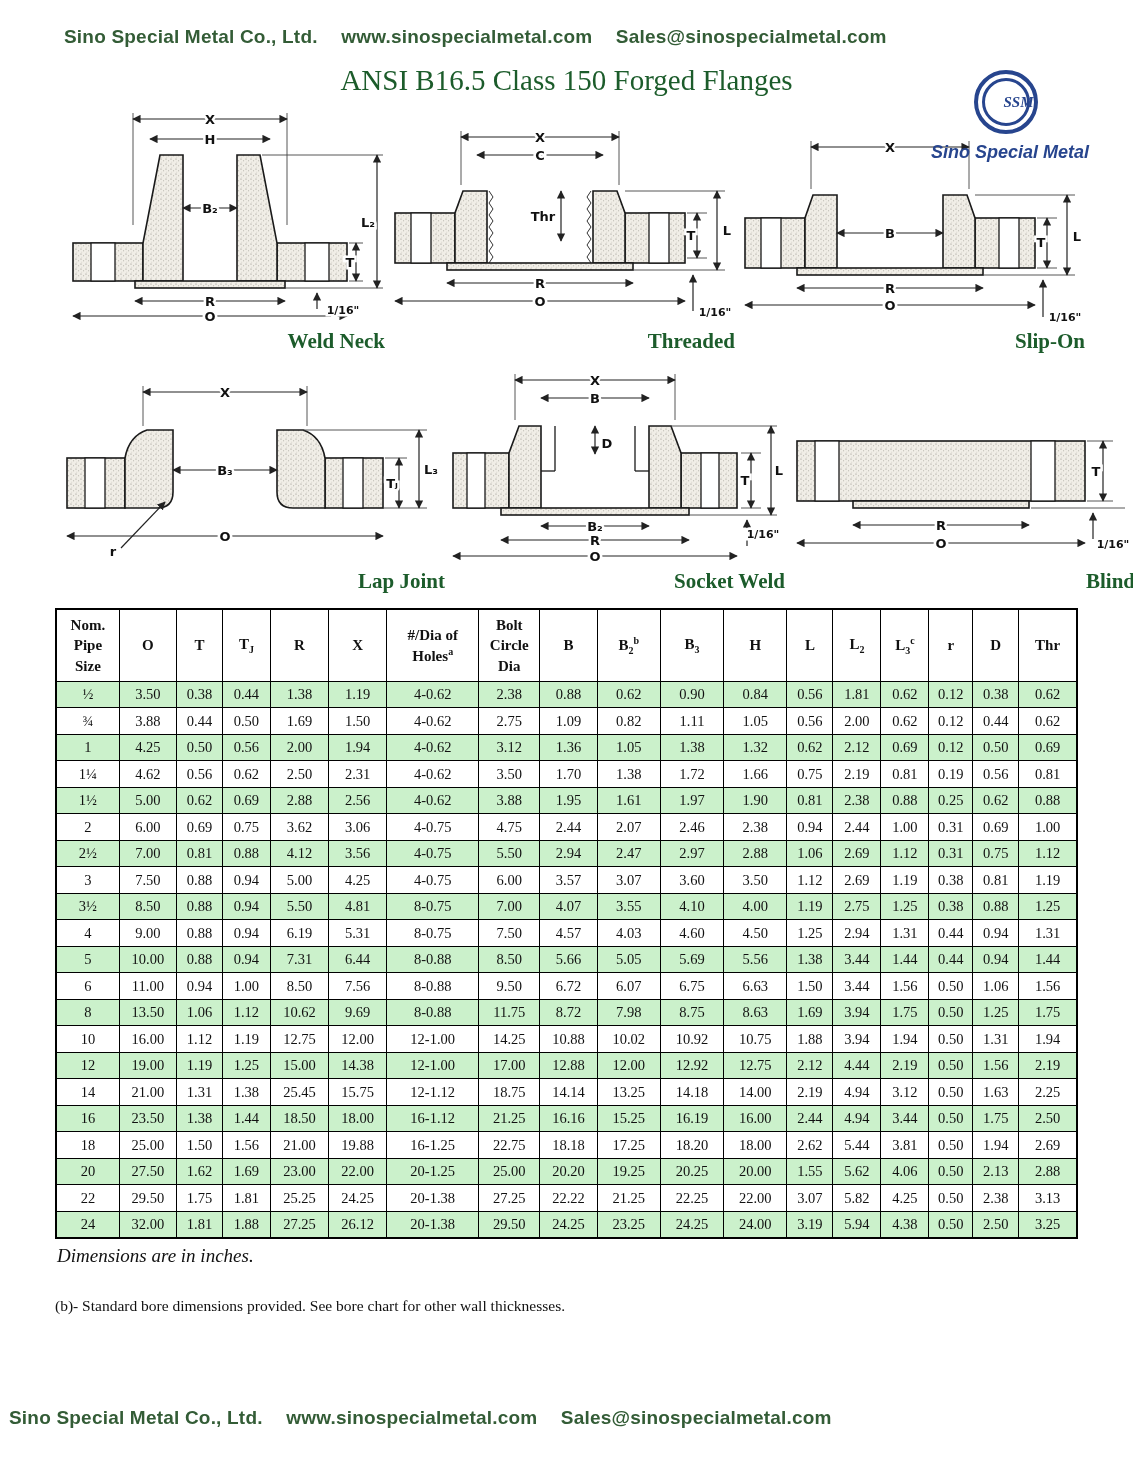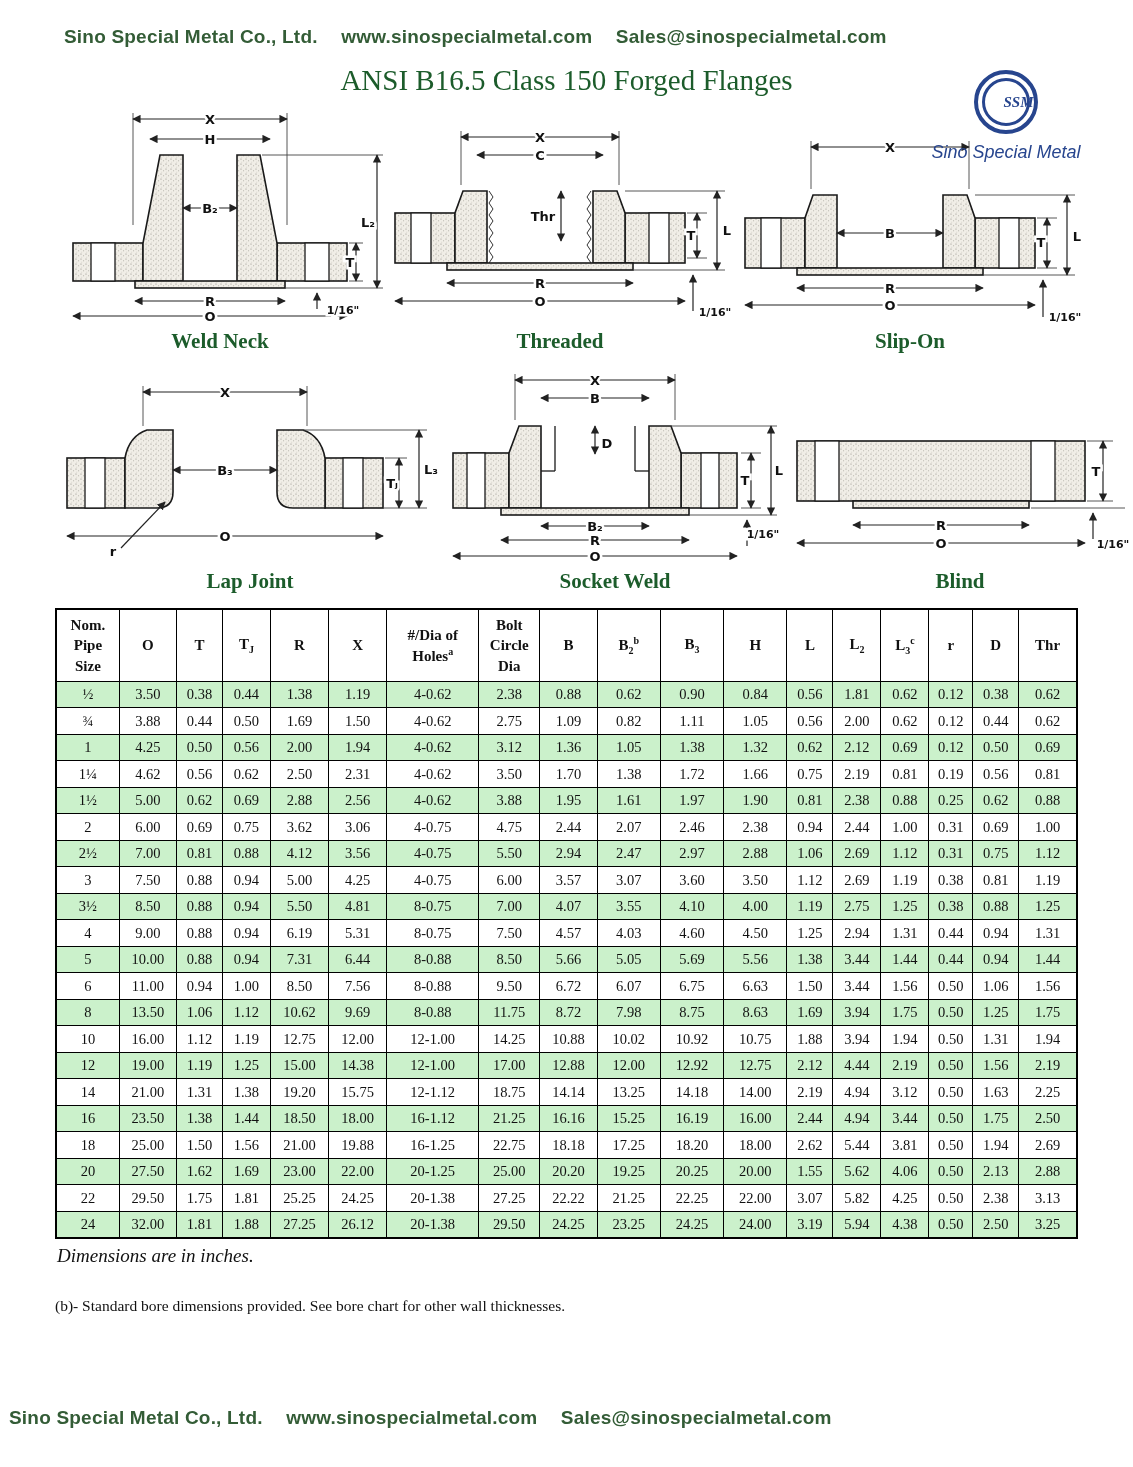--- a/index.html
+++ b/index.html
@@ -9,29 +9,29 @@
   
   .corp-line{font-family:"Liberation Sans",sans-serif;font-size:19px;font-weight:bold;color:#335c36;letter-spacing:.2px;white-space:nowrap;}
   .corp-line span{margin:0 9px;}
   .footer-line{position:absolute;left:0;bottom:38px;width:100%;}
 
   
   .logo{position:absolute;top:70px;right:52px;width:150px;text-align:center;}
   .logo-circle{width:56px;height:56px;border:4px solid #27458e;border-radius:50%;margin:0 auto;display:flex;align-items:center;justify-content:center;}
   .logo-inner{width:42px;height:42px;border:3px solid #27458e;border-radius:50%;display:flex;align-items:center;justify-content:center;}
   .logo-initials{color:#27458e;font-weight:bold;font-style:italic;font-size:15px;font-family:"Liberation Serif",serif;margin-left:25px;}
-  .logo-name{color:#27458e;font-weight:normal;font-style:italic;font-size:18px;margin-top:8px;font-family:"Liberation Sans",sans-serif;white-space:nowrap;}
+  .logo-name{color:#27458e;font-weight:bold;font-style:italic;font-size:18px;margin-top:8px;font-family:"Liberation Sans",sans-serif;white-space:nowrap;}
 
   .title{text-align:center;font-size:29px;font-weight:normal;color:#1c5c2b;margin-top:16px;font-family:"Liberation Serif",serif;}
 
   
   .diagrams-row{display:flex;justify-content:space-between;align-items:flex-end;margin-top:6px;}
   .diagrams-row.second{margin-top:14px;}
   .diagram{text-align:center;}
-  .caption{font-weight:bold;font-size:21px;color:#1c5c2b;margin-top:2px;font-family:"Liberation Serif",serif;}
+  .caption{font-weight:bold;font-size:21px;color:#1c5c2b;margin-top:2px;font-family:"Liberation Serif",serif;text-align:right;}
   .metal{fill:url(#stip);stroke:#1a1a1a;stroke-width:1.6;}
   .band{fill:#fff;stroke:#1a1a1a;stroke-width:1.3;}
   .dim{stroke:#222;stroke-width:1.2;}
   .ext{stroke:#444;stroke-width:.9;}
   .thread{fill:none;stroke:#333;stroke-width:1;}
   .dimtext{font-family:"DejaVu Sans",sans-serif;font-size:13px;font-weight:bold;fill:#111;text-anchor:middle;paint-order:stroke fill;stroke:#fff;stroke-width:5px;}
   .dimtext.small{font-size:11px;}
 
   
   table.flange{width:100%;border-collapse:collapse;margin-top:14px;border:2px solid #000;}
@@ -650,21 +650,21 @@
           <td>2.19</td>
           <td>0.50</td>
           <td>1.56</td>
           <td>2.19</td>
         </tr>
         <tr>
           <td>14</td>
           <td>21.00</td>
           <td>1.31</td>
           <td>1.38</td>
-          <td>19.20</td>
+          <td>25.45</td>
           <td>15.75</td>
           <td>12-1.12</td>
           <td>18.75</td>
           <td>14.14</td>
           <td>13.25</td>
           <td>14.18</td>
           <td>14.00</td>
           <td>2.19</td>
           <td>4.94</td>
           <td>3.12</td>

